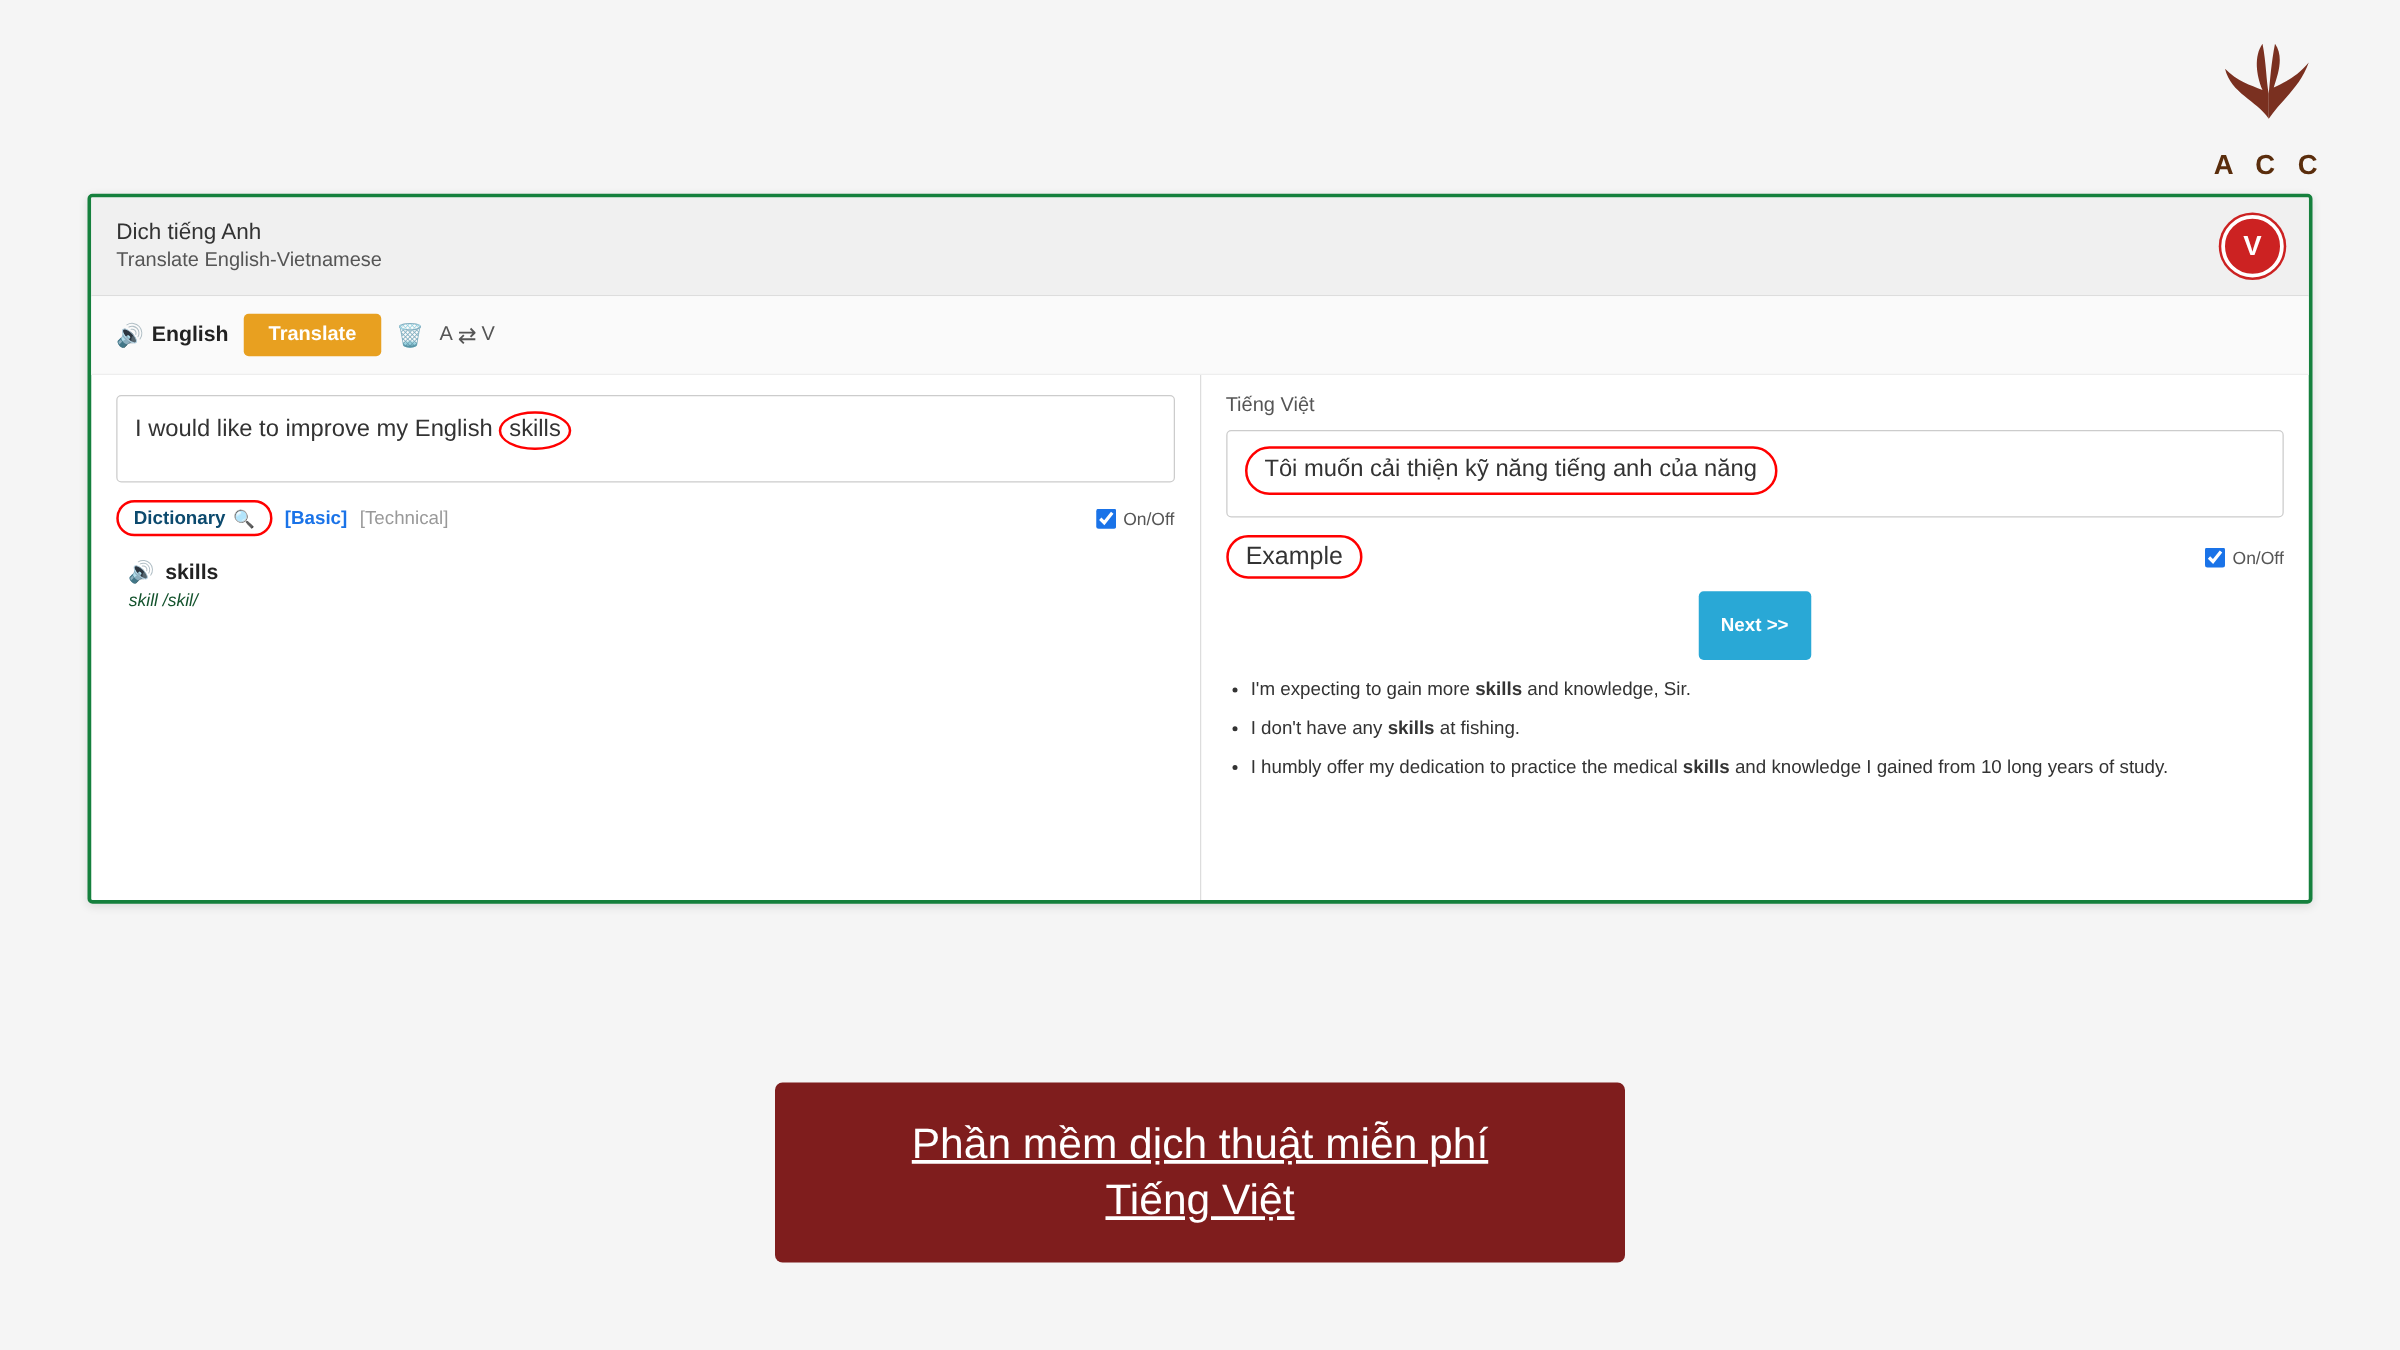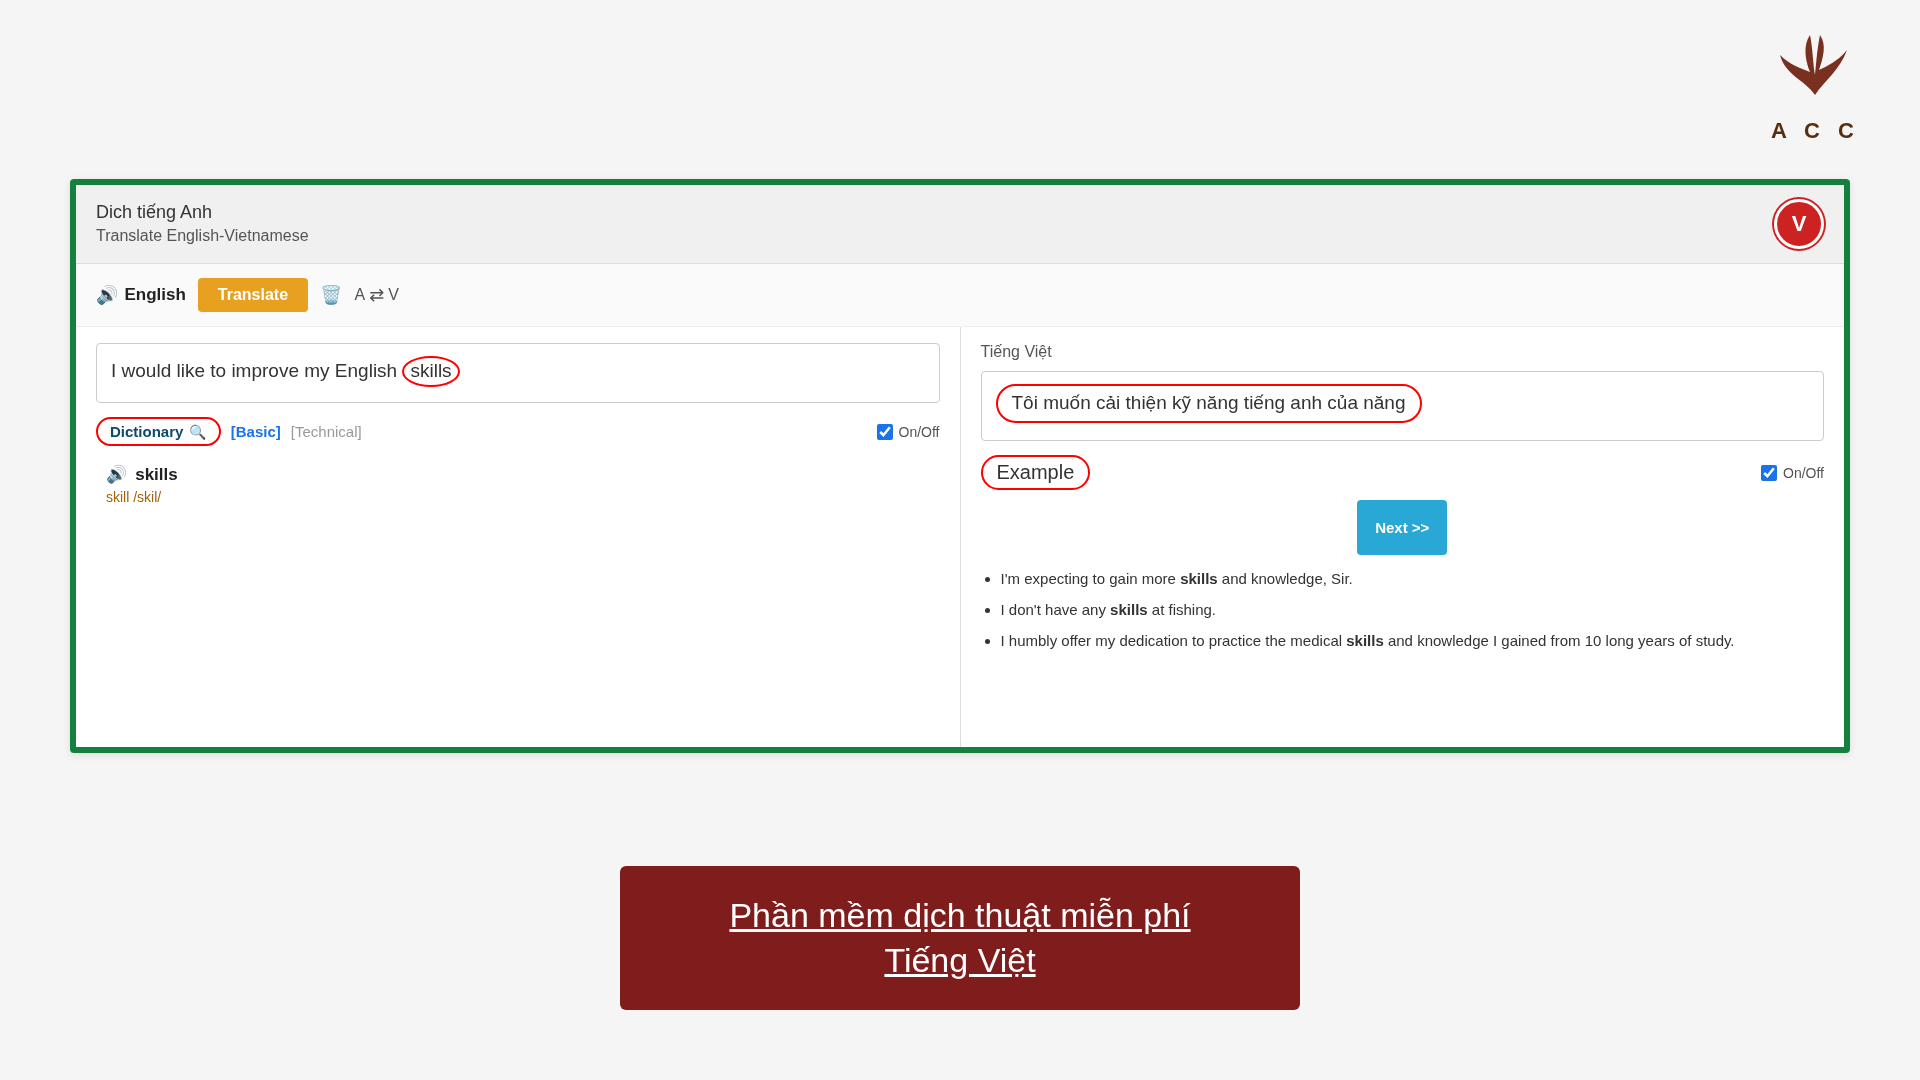--- a/index.html
+++ b/index.html
@@ -31,24 +31,23 @@
       margin-top: 4px;
     }
 
     
     .app-container {
       position: absolute;
       top: 155px;
       left: 70px;
       right: 70px;
       background: #fff;
-      border: 6px solid #15803d;
+      border: 3px solid #15803d;
       border-radius: 4px;
       box-shadow: 0 2px 8px rgba(0,0,0,0.1);
-      margin-top: 24px;
     }
 
     
     .app-header {
       background: #f0f0f0;
       padding: 14px 20px;
       border-bottom: 1px solid #ddd;
       display: flex;
       justify-content: space-between;
       align-items: center;
@@ -136,21 +135,21 @@
 
     
     .translation-input {
       width: 100%;
       border: 1px solid #ccc;
       border-radius: 4px;
       padding: 12px 14px;
       font-size: 19px;
       color: #333;
       resize: none;
-      height: 60px;
+      height: 70px;
       line-height: 1.4;
       background: #fff;
     }
     .translation-output {
       width: 100%;
       border: 1px solid #ccc;
       border-radius: 4px;
       padding: 12px 14px;
       font-size: 19px;
       color: #333;
@@ -231,21 +230,22 @@
     .dict-word-header {
       display: flex;
       align-items: center;
       gap: 8px;
       font-size: 17px;
       font-weight: bold;
       color: #222;
       margin-bottom: 4px;
     }
     .dict-phonetic {
-      color: #a16207;
+      font-style: italic;
+      color: #14532d;
       font-size: 14px;
       margin-bottom: 8px;
     }
     .dict-pos {
       font-weight: bold;
       font-style: italic;
       color: #222;
       margin-bottom: 6px;
       font-size: 15px;
     }

